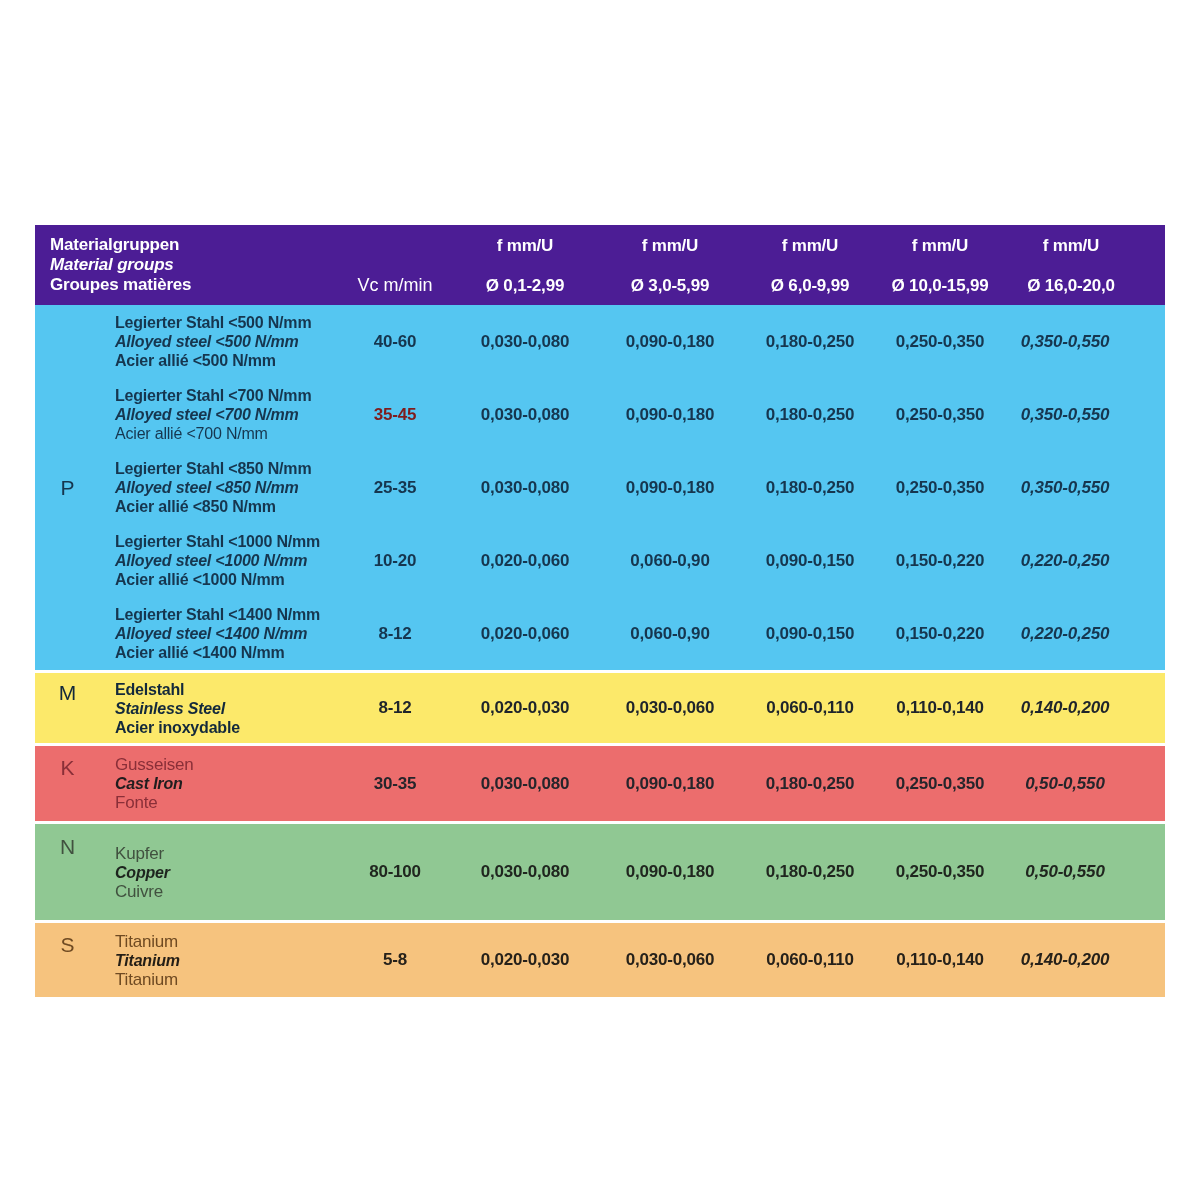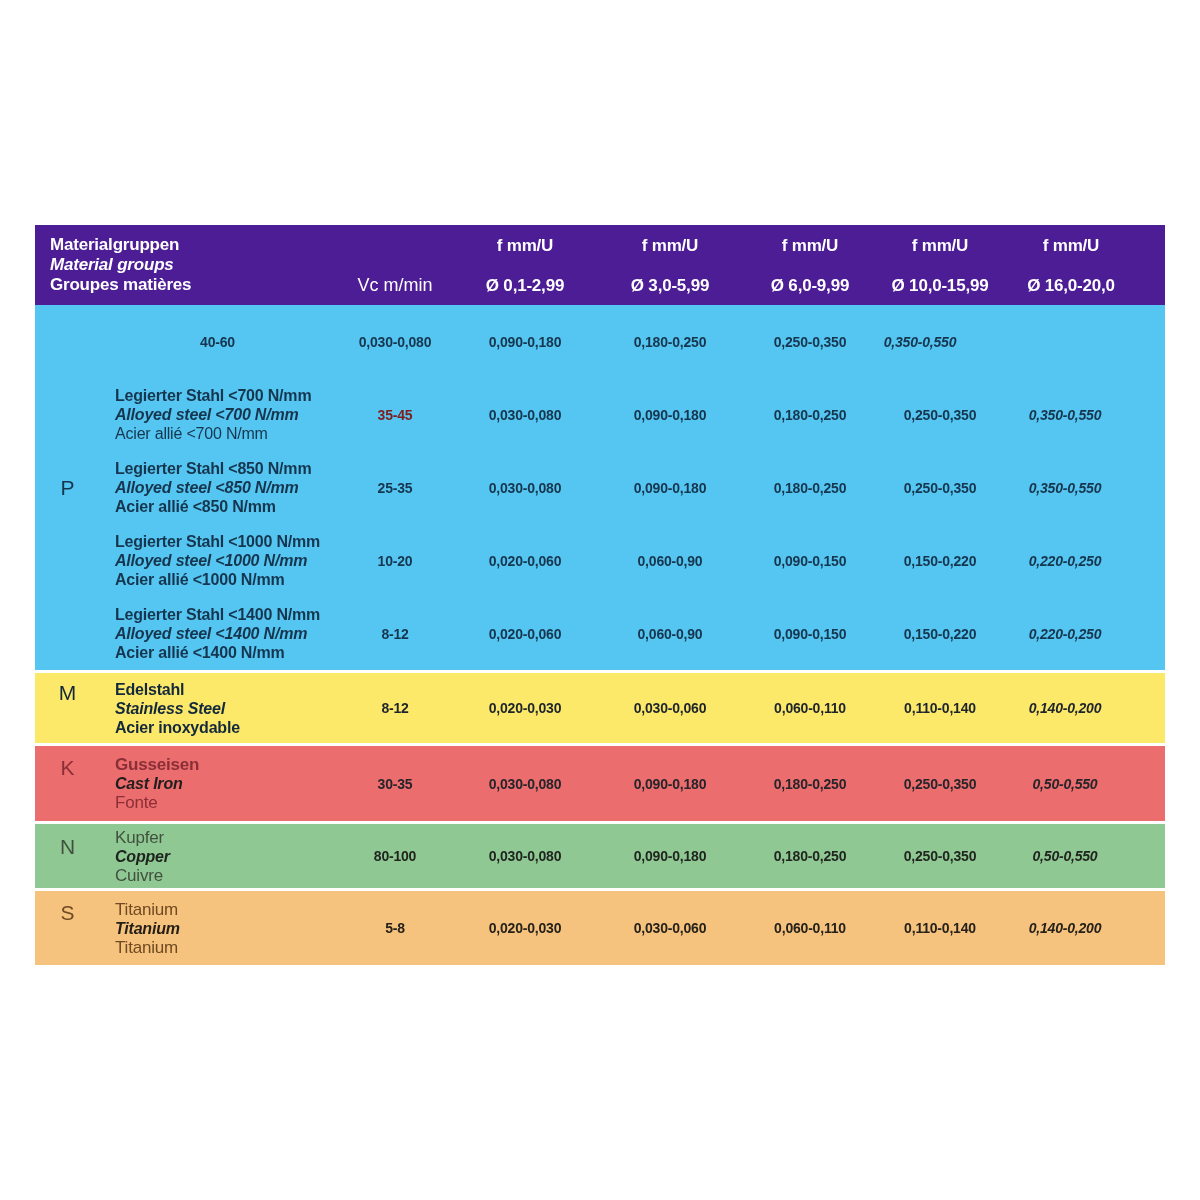--- a/index.html
+++ b/index.html
@@ -38,21 +38,21 @@
   }
   .rows { flex:1; }
   .row { display:grid; grid-template-columns:235px 120px 140px 150px 130px 130px 160px; }
   .mat {
     padding-left:15px; display:flex; flex-direction:column; justify-content:center;
     font-size:16px; line-height:19px; letter-spacing:-0.2px;
   }
   .mat .l2 { font-style:italic; font-weight:700; }
   .val {
     display:flex; align-items:center; justify-content:center;
-    font-weight:700; font-size:14px; letter-spacing:-0.2px;
+    font-weight:700; font-size:17px; letter-spacing:-0.2px;
   }
   .val.last { padding-right:40px;font-style:italic; }
 </style>
 </head>
 <body style="background: rgb(255, 255, 255);">
 
 <div class="table">
   <div class="hdr" style="background: #4c1d95; color: rgb(255, 255, 255);">
     <div class="h-material">
       <span>Materialgruppen</span>
@@ -79,20 +79,25 @@
     <div class="h-feed last">
       <span>f mm/U</span>
       <span>Ø 16,0-20,0</span>
     </div>
   </div>
   <div id="table-body">
       <div class="section" style="background: rgb(85, 198, 241);">
         <div class="letter" style="color: rgb(22, 54, 79);">P</div>
         <div class="rows">
           <div class="row" style="height: 73px;">
+            <div class="mat">
+              <span class="l13" style="color: rgb(22, 54, 79); font-weight: 700;">Legierter Stahl &lt;500 N/mm</span>
+              <span class="l2" style="color: rgb(22, 54, 79);">Alloyed steel &lt;500 N/mm</span>
+              <span class="l13" style="color: rgb(22, 54, 79); font-weight: 700;">Acier allié &lt;500 N/mm</span>
+            </div>
             <div class="val" style="color: rgb(22, 54, 79);">40-60</div>
             <div class="val" style="color: rgb(22, 54, 79);">0,030-0,080</div>
             <div class="val" style="color: rgb(22, 54, 79);">0,090-0,180</div>
             <div class="val" style="color: rgb(22, 54, 79);">0,180-0,250</div>
             <div class="val" style="color: rgb(22, 54, 79);">0,250-0,350</div>
             <div class="val last" style="color: rgb(22, 54, 79);">0,350-0,550</div>
           </div>
           <div class="row" style="height: 73px;">
             <div class="mat">
               <span class="l13" style="color: rgb(22, 54, 79); font-weight: 700;">Legierter Stahl &lt;700 N/mm</span>
@@ -163,37 +168,37 @@
             <div class="val" style="color: rgb(30, 36, 43);">0,110-0,140</div>
             <div class="val last" style="color: rgb(30, 36, 43);">0,140-0,200</div>
           </div>
         </div>
       </div>
       <div class="section" style="background: rgb(236, 109, 109);">
         <div class="letter" style="color: rgb(138, 47, 56); align-items: flex-start; padding-top: 10px;">K</div>
         <div class="rows">
           <div class="row" style="height: 75px;">
             <div class="mat">
-              <span class="l13" style="color: rgb(138, 47, 56); font-weight: 700; font-size: 17px;">Gusseisen</span>
+              <span class="l13" style="color: rgb(138, 47, 56); font-weight: 400; font-size: 17px;">Gusseisen</span>
               <span class="l2" style="color: rgb(32, 29, 30);">Cast Iron</span>
               <span class="l13" style="color: rgb(138, 47, 56); font-weight: 400; font-size: 17px;">Fonte</span>
             </div>
             <div class="val" style="color: rgb(38, 37, 43);">30-35</div>
             <div class="val" style="color: rgb(38, 37, 43);">0,030-0,080</div>
             <div class="val" style="color: rgb(38, 37, 43);">0,090-0,180</div>
             <div class="val" style="color: rgb(38, 37, 43);">0,180-0,250</div>
             <div class="val" style="color: rgb(38, 37, 43);">0,250-0,350</div>
             <div class="val last" style="color: rgb(38, 37, 43);">0,50-0,550</div>
           </div>
         </div>
       </div>
       <div class="section" style="background: rgb(144, 200, 147);">
         <div class="letter" style="color: rgb(65, 81, 63); align-items: flex-start; padding-top: 10.5px;">N</div>
         <div class="rows">
-          <div class="row" style="height: 64px;">
+          <div class="row" style="height: 96px;">
             <div class="mat">
               <span class="l13" style="color: rgb(65, 81, 63); font-weight: 400; font-size: 17px;">Kupfer</span>
               <span class="l2" style="color: rgb(29, 36, 30);">Copper</span>
               <span class="l13" style="color: rgb(65, 81, 63); font-weight: 400; font-size: 17px;">Cuivre</span>
             </div>
             <div class="val" style="color: rgb(32, 38, 31);">80-100</div>
             <div class="val" style="color: rgb(32, 38, 31);">0,030-0,080</div>
             <div class="val" style="color: rgb(32, 38, 31);">0,090-0,180</div>
             <div class="val" style="color: rgb(32, 38, 31);">0,180-0,250</div>
             <div class="val" style="color: rgb(32, 38, 31);">0,250-0,350</div>

